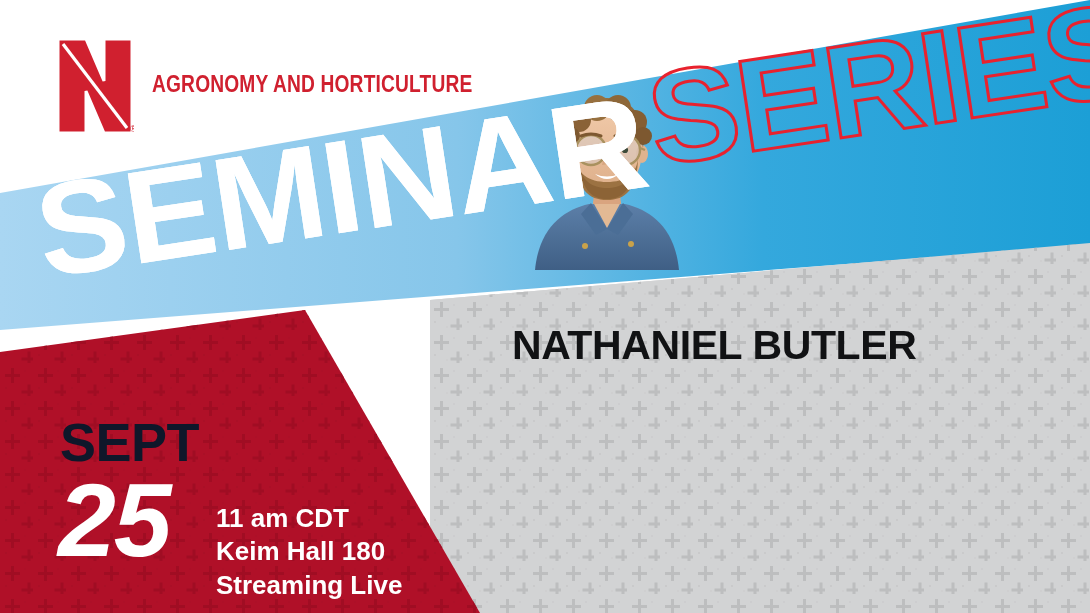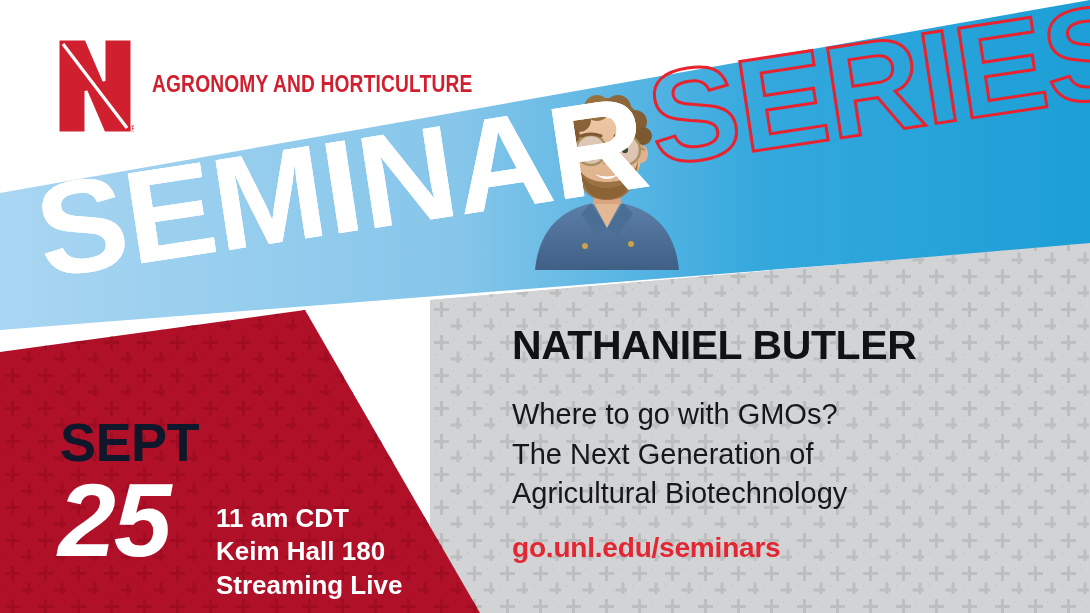--- a/index.html
+++ b/index.html
@@ -279,20 +279,14 @@
 
   <div class="sept">SEPT</div>
   <div class="daynum">25</div>
   <div class="det">
     <div>11 am CDT</div>
     <div>Keim Hall 180</div>
     <div>Streaming Live</div>
   </div>
 
   <div class="speaker">NATHANIEL BUTLER</div>
-  <div class="topic">
-    <div>Where to go with GMOs?</div>
-    <div>The Next Generation of</div>
-    <div>Agricultural Biotechnology</div>
-  </div>
-  <div class="url">go.unl.edu/seminars</div>
 
 </div>
 
 </body></html>

